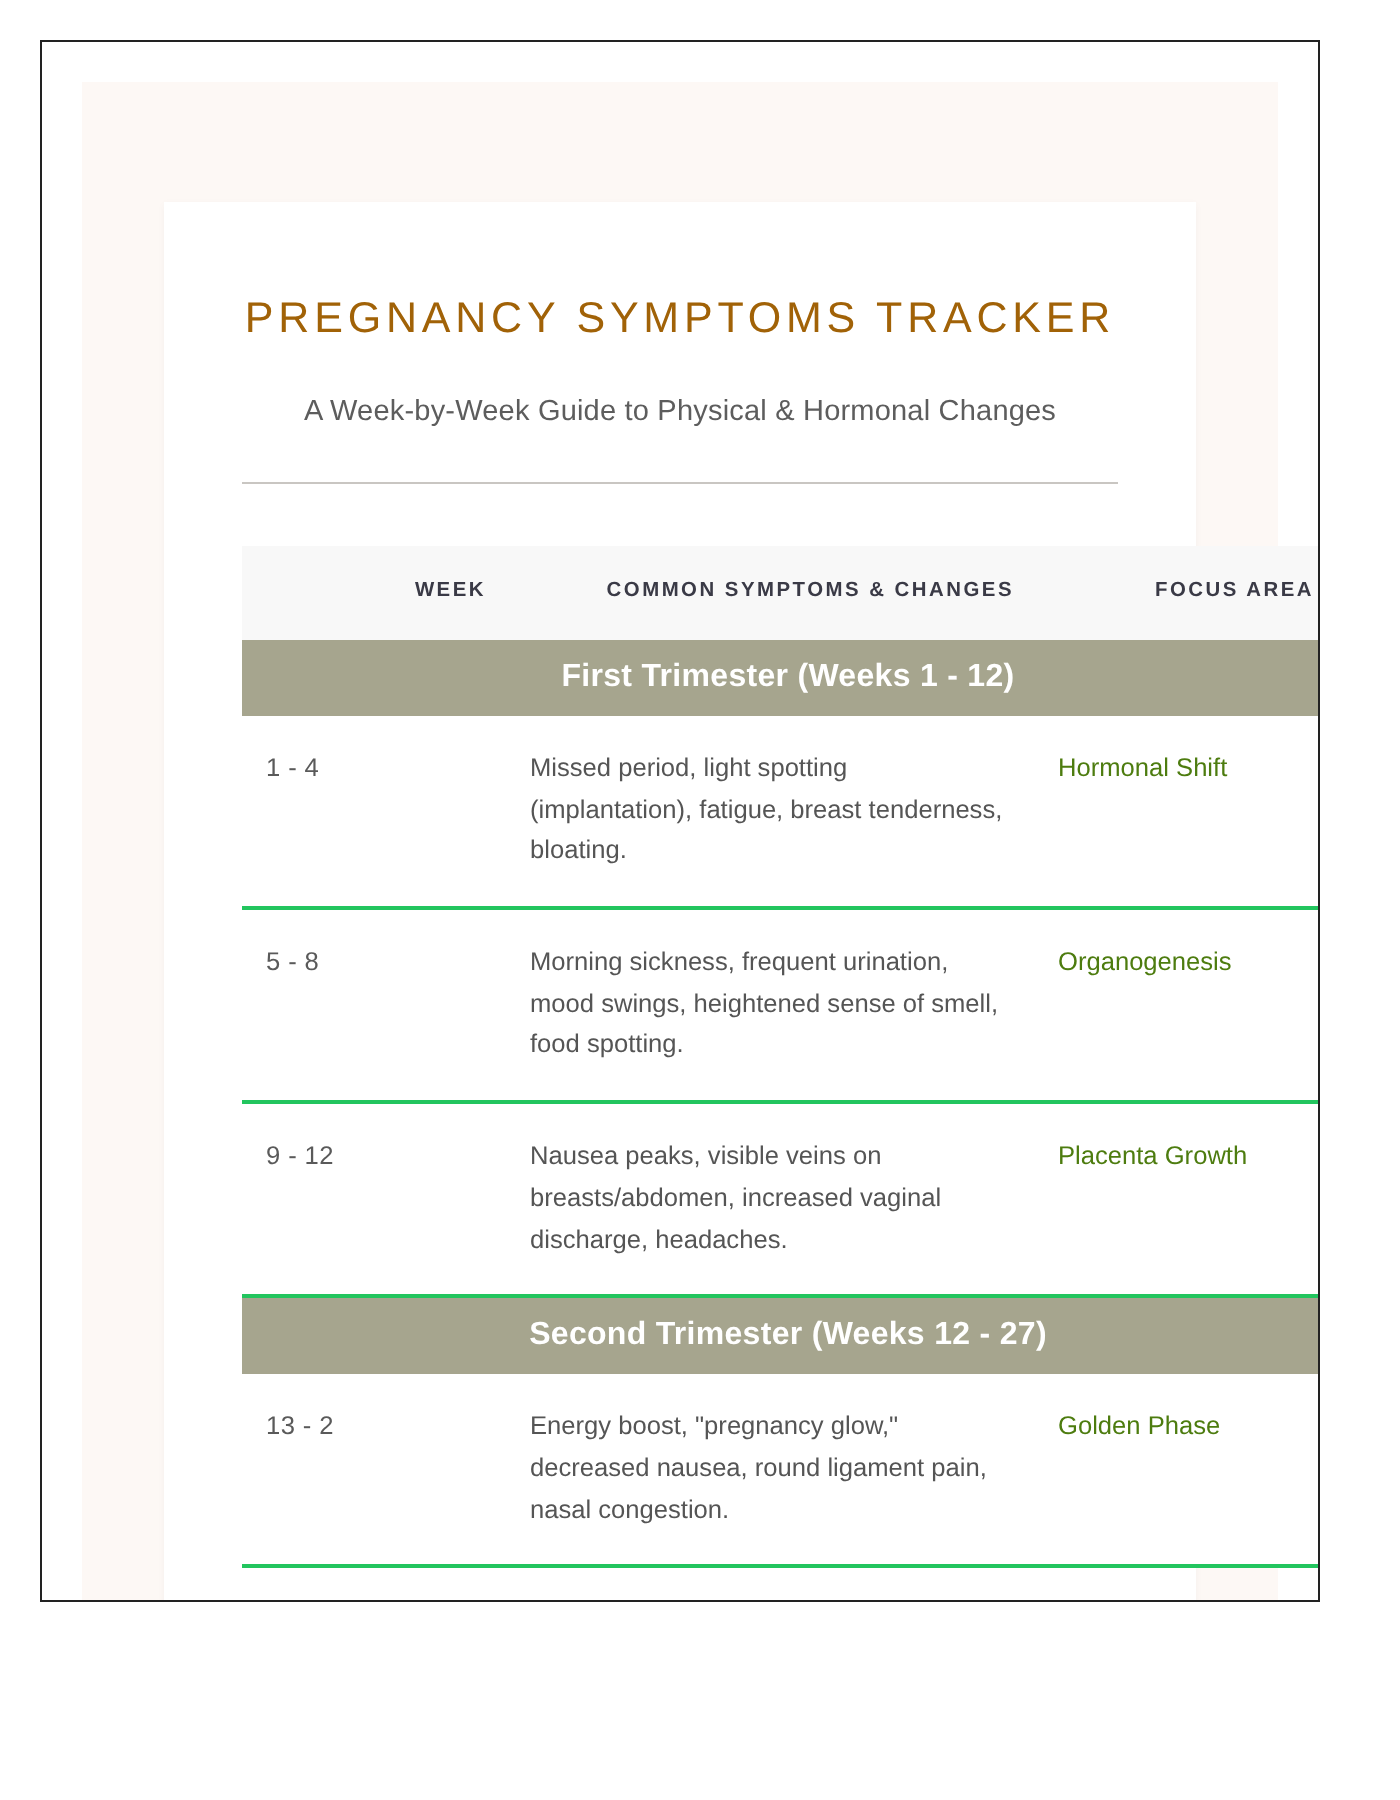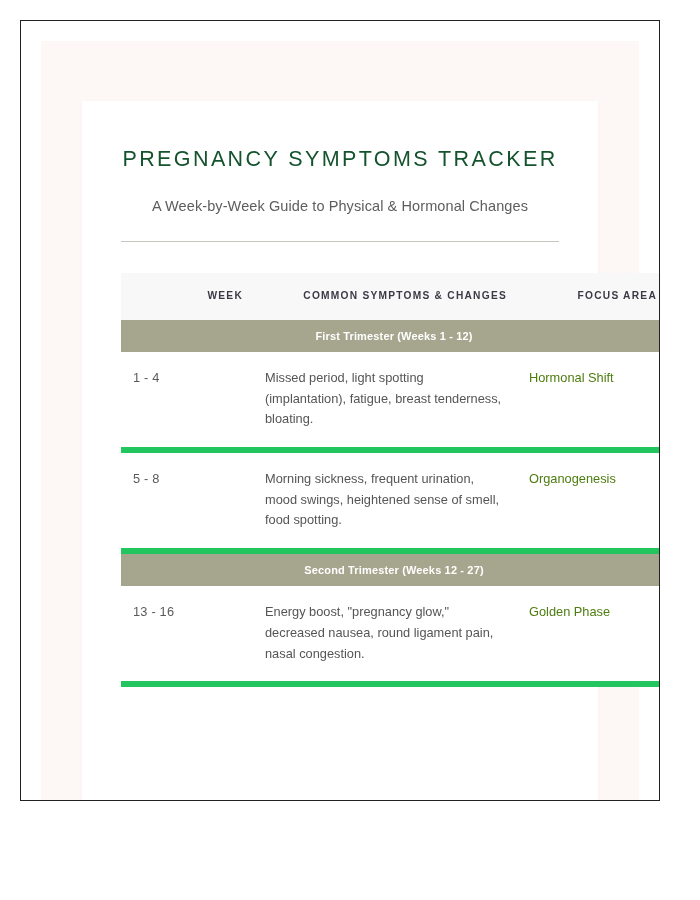--- a/index.html
+++ b/index.html
@@ -49,21 +49,21 @@
     box-shadow: 0 1px 4px rgba(0,0,0,0.035);
   }
 
   .card-inner {
     padding: 46px 39px 0 39px;
   }
 
   .doc-title {
     font-size: 21.5px;
     letter-spacing: 2.4px;
-    color: #14532d;
+    color: #a16207;
     text-align: center;
     font-weight: 400;
     margin: 0 0 26px 0;
     text-transform: uppercase;
     font-family: "Liberation Sans", sans-serif;
   }
 
   .doc-subtitle {
     font-size: 14.5px;
     color: #5d5d5d;
@@ -98,35 +98,35 @@
     line-height: 1.45;
     border: none;
   }
   th.col-week      { width: 110px; }
   th.col-symptoms  { width: 242px; }
   th.col-focus     { width: 128px; }
 
   tr.trimester-row td {
     background: #a6a58e;
     color: #ffffff;
-    font-size: 11px;
+    font-size: 16px;
     font-weight: 700;
     text-align: center;
     padding: 10px 8px;
     letter-spacing: 0.15px;
     border: none;
   }
 
   tr.data-row td {
     font-size: 12.8px;
     color: #555555;
     padding: 16px 10px 17px 12px;
     vertical-align: top;
     line-height: 1.62;
-    border-bottom: 6px solid #22c55e;
+    border-bottom: 2px solid #22c55e;
     background: #ffffff;
   }
 
   tr.data-row td.week-cell {
     color: #5a5a5a;
     letter-spacing: 0.2px;
     white-space: nowrap;
   }
 
   tr.data-row td.focus-cell {
@@ -166,27 +166,32 @@
               <td class="symptom-cell">Missed period, light spotting (implantation), fatigue, breast tenderness, bloating.</td>
               <td class="focus-cell">Hormonal Shift</td>
             </tr>
 
             <tr class="data-row">
               <td class="week-cell">5 - 8</td>
               <td class="symptom-cell">Morning sickness, frequent urination, mood swings, heightened sense of smell, food spotting.</td>
               <td class="focus-cell">Organogenesis</td>
             </tr>
 
+            <tr class="data-row">
+              <td class="week-cell">9 - 12</td>
+              <td class="symptom-cell">Nausea peaks, visible veins on breasts/abdomen, increased vaginal discharge, headaches.</td>
+              <td class="focus-cell">Placenta Growth</td>
+            </tr>
 
             <tr class="trimester-row">
               <td colspan="3">Second Trimester (Weeks 12 - 27)</td>
             </tr>
 
             <tr class="data-row">
-              <td class="week-cell">13 - 16</td>
+              <td class="week-cell">13 - 2</td>
               <td class="symptom-cell">Energy boost, "pregnancy glow," decreased nausea, round ligament pain, nasal congestion.</td>
               <td class="focus-cell">Golden Phase</td>
             </tr>
 
           </tbody>
         </table>
 
       </div>
     </div>
   </div>

